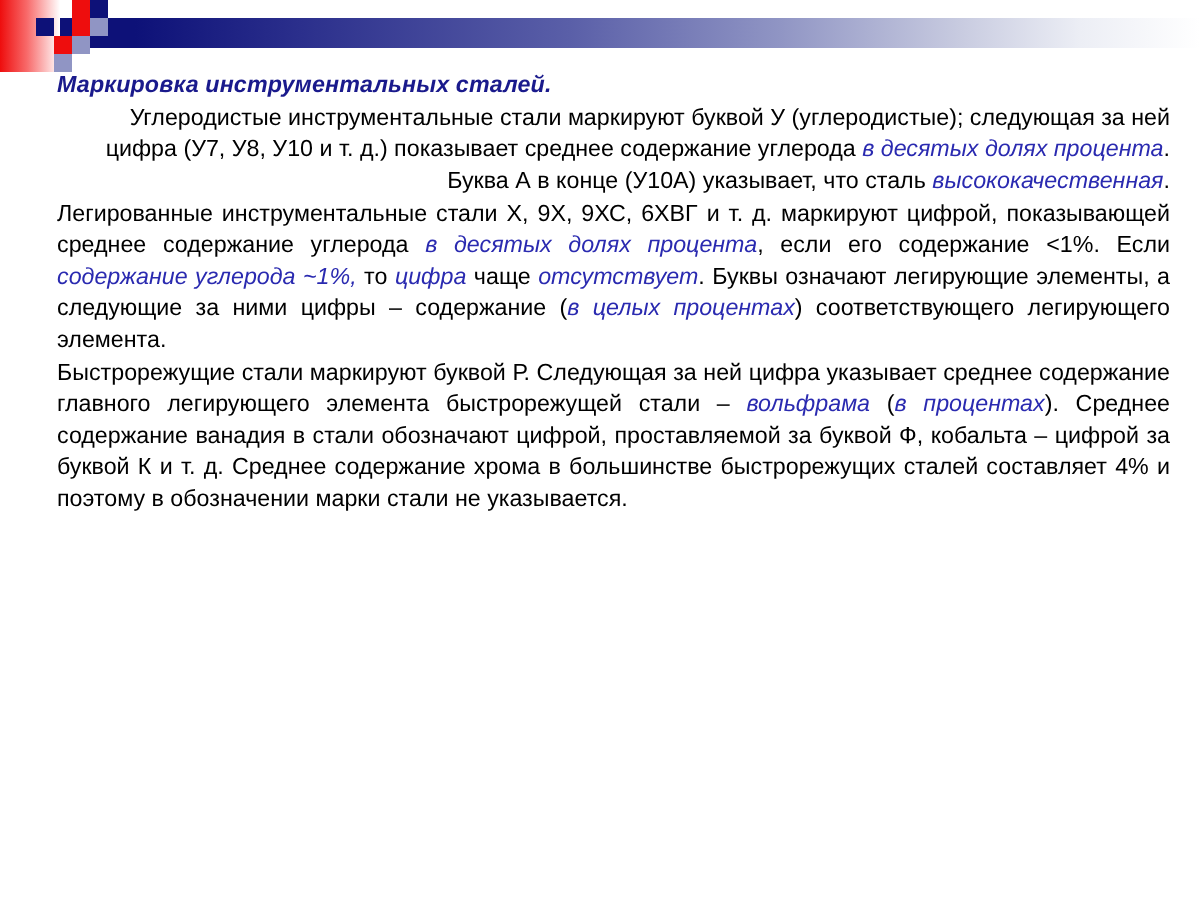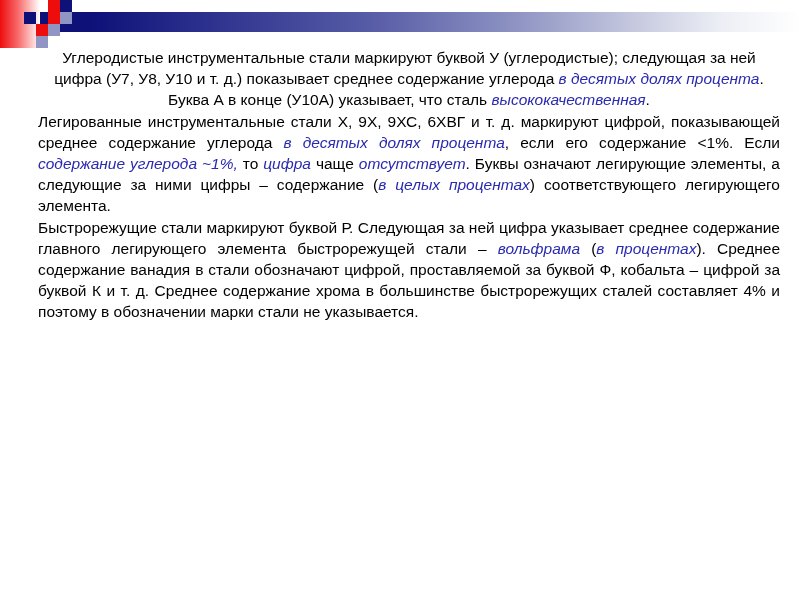--- a/index.html
+++ b/index.html
@@ -81,21 +81,21 @@
   }
 
   p.body-par {
     margin: 0;
     font-size: 15.5px;
     color: #000000;
     line-height: 21.2px;
     text-align: justify;
   }
   p.body-par.ragged {
-    text-align: center;
+    text-align: right;
   }
 
   em.hl {
     color: #2a2ab0;
     font-style: italic;
     font-weight: normal;
   }
 </style>
 </head>
 <body>
@@ -109,18 +109,19 @@
       <div class="chk navy" style="left: 24px; top: 12px;"></div>
       <div class="chk red" style="left: 48px; top: 12px;"></div>
       <div class="chk peri" style="left: 60px; top: 12px;"></div>
       <div class="chk red" style="left: 36px; top: 24px;"></div>
       <div class="chk peri" style="left: 48px; top: 24px;"></div>
       <div class="chk peri" style="left: 36px; top: 36px;"></div>
     </div>
 </div>
 
 <div id="content">
+  <h1 id="slide-title">Маркировка инструментальных сталей.</h1>
   <div id="paragraphs">
       <p class="body-par ragged"><span>Углеродистые инструментальные стали маркируют буквой У (углеродистые); следующая за ней цифра (У7, У8, У10 и т. д.) показывает среднее содержание углерода </span><em class="hl">в десятых долях процента</em><span>. Буква А в конце (У10А) указывает, что сталь </span><em class="hl">высококачественная</em><span>.</span></p>
       <p class="body-par"><span>Легированные инструментальные стали Х, 9Х, 9ХС, 6ХВГ и т. д. маркируют цифрой, показывающей среднее содержание углерода </span><em class="hl">в десятых долях процента</em><span>, если его содержание &lt;1%. Если </span><em class="hl">содержание углерода ~1%,</em><span> то </span><em class="hl">цифра</em><span> чаще </span><em class="hl">отсутствует</em><span>. Буквы означают легирующие элементы, а следующие за ними цифры – содержание (</span><em class="hl">в целых процентах</em><span>) соответствующего легирующего элемента.</span></p>
       <p class="body-par"><span>Быстрорежущие стали маркируют буквой Р. Следующая за ней цифра указывает среднее содержание главного легирующего элемента быстрорежущей стали – </span><em class="hl">вольфрама</em><span> (</span><em class="hl">в процентах</em><span>). Среднее содержание ванадия в стали обозначают цифрой, проставляемой за буквой Ф, кобальта – цифрой за буквой К и т. д. Среднее содержание хрома в большинстве быстрорежущих сталей составляет 4% и поэтому в обозначении марки стали не указывается.</span></p>
     </div>
 </div>
 
 </body></html>

